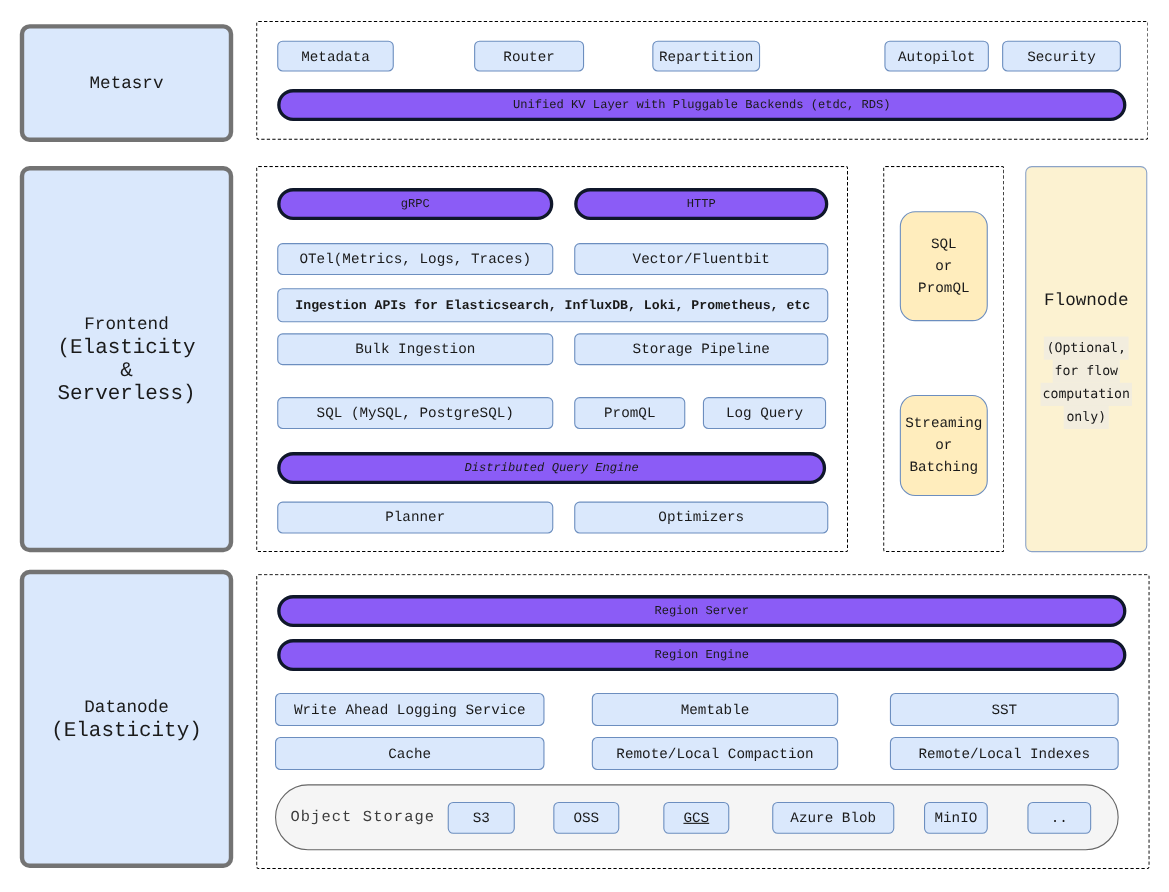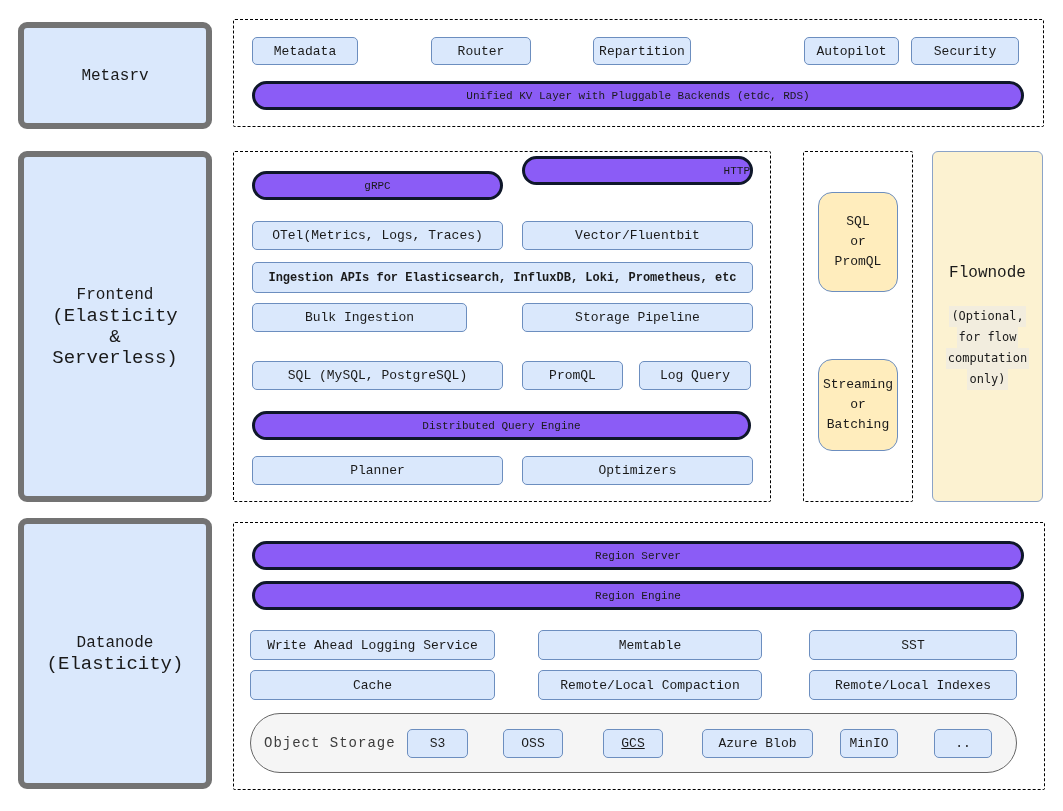--- a/index.html
+++ b/index.html
@@ -19,21 +19,21 @@
     font-size:13px;white-space:nowrap;
   }
   
   .pill{
     background:#8b5cf6;border:3px solid #0f172a;border-radius:15px;
     display:flex;align-items:center;justify-content:center;
     font-size:11px;white-space:nowrap;
   }
   
   .bigbox{
-    background:#dae8fc;border:6px solid #737373;border-radius:9px;
+    background:#dae8fc;border:4px solid #737373;border-radius:9px;
     display:flex;flex-direction:column;align-items:center;justify-content:center;
     text-align:center;
   }
   .bigbox .title{font-size:16px;line-height:22px;}
   .bigbox .sub{font-size:19px;line-height:21px;}
   
   .dashed{border:1px dashed #000000;border-radius:2px;background:transparent;}
   
   .ybox{
     background:#ffedbd;border:1px solid #6c8ebf;border-radius:14px;
@@ -97,53 +97,53 @@
     <div class="sub">(Elasticity</div>
     <div class="sub">&amp;</div>
     <div class="sub">Serverless)</div>
   </div>
 
   <div class="abs dashed" style="left:233px;top:151px;width:538px;height:351px;"></div>
 
   <div class="abs pill" style="left:252px;top:171px;width:251px;height:29px;">
     <span>gRPC</span>
   </div>
-  <div class="abs pill" style="left:522px;top:156px;width:231px;height:29px;justify-content:flex-end;">
+  <div class="abs pill" style="left:522px;top:171px;width:231px;height:29px;">
     <span>HTTP</span>
   </div>
 
   <div class="abs box" style="left:252px;top:221px;width:251px;height:29px;">
     <span>OTel(Metrics, Logs, Traces)</span>
   </div>
   <div class="abs box" style="left:522px;top:221px;width:231px;height:29px;">
     <span>Vector/Fluentbit</span>
   </div>
 
   <div class="abs box bold-box" style="left:252px;top:262px;width:501px;height:31px;">
     <span>Ingestion APIs for Elasticsearch, InfluxDB, Loki, Prometheus, etc</span>
   </div>
 
-  <div class="abs box" style="left:252px;top:303px;width:215px;height:29px;">
+  <div class="abs box" style="left:252px;top:303px;width:251px;height:29px;">
     <span>Bulk Ingestion</span>
   </div>
   <div class="abs box" style="left:522px;top:303px;width:231px;height:29px;">
     <span>Storage Pipeline</span>
   </div>
 
   <div class="abs box" style="left:252px;top:361px;width:251px;height:29px;">
     <span>SQL (MySQL, PostgreSQL)</span>
   </div>
   <div class="abs box" style="left:522px;top:361px;width:101px;height:29px;">
     <span>PromQL</span>
   </div>
   <div class="abs box" style="left:639px;top:361px;width:112px;height:29px;">
     <span>Log Query</span>
   </div>
 
-  <div class="abs pill" style="left:252px;top:411px;width:499px;height:29px;">
+  <div class="abs pill" style="left:252px;top:411px;width:499px;height:29px;font-style:italic;">
     <span>Distributed Query Engine</span>
   </div>
 
   <div class="abs box" style="left:252px;top:456px;width:251px;height:29px;">
     <span>Planner</span>
   </div>
   <div class="abs box" style="left:522px;top:456px;width:231px;height:29px;">
     <span>Optimizers</span>
   </div>
 

